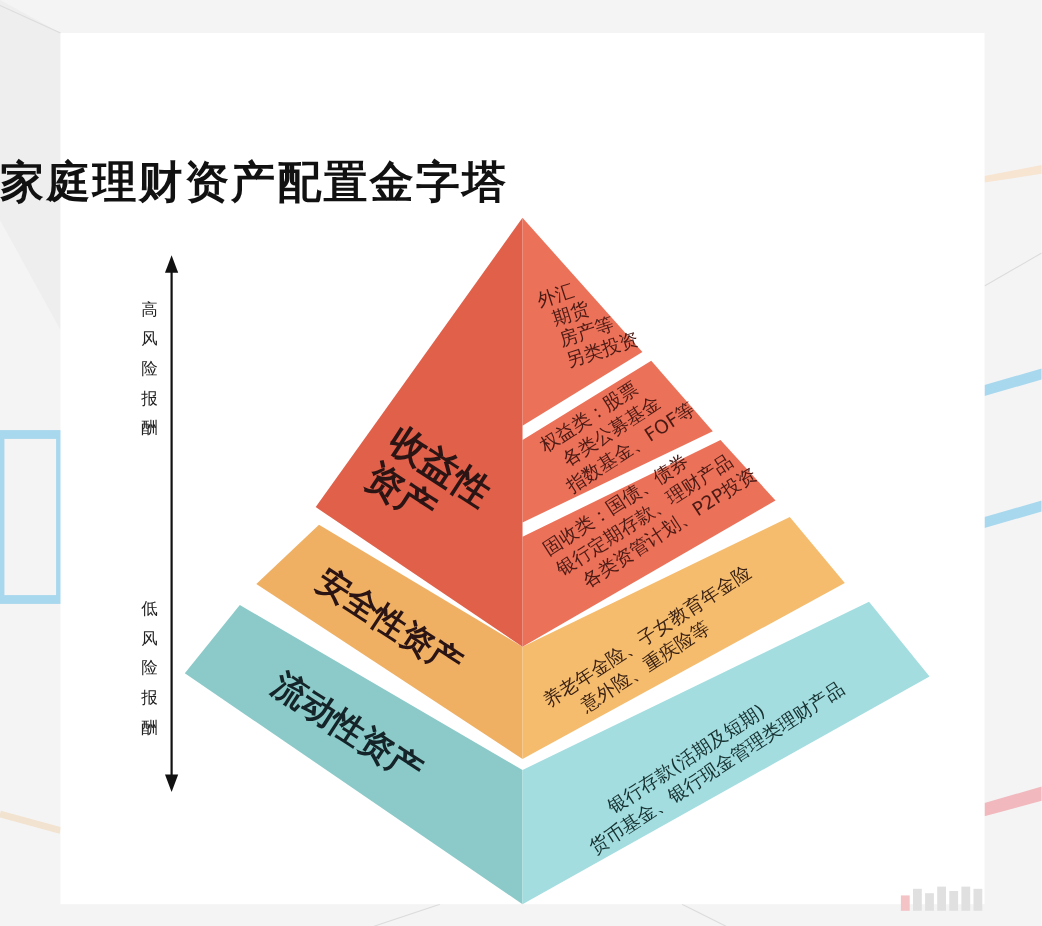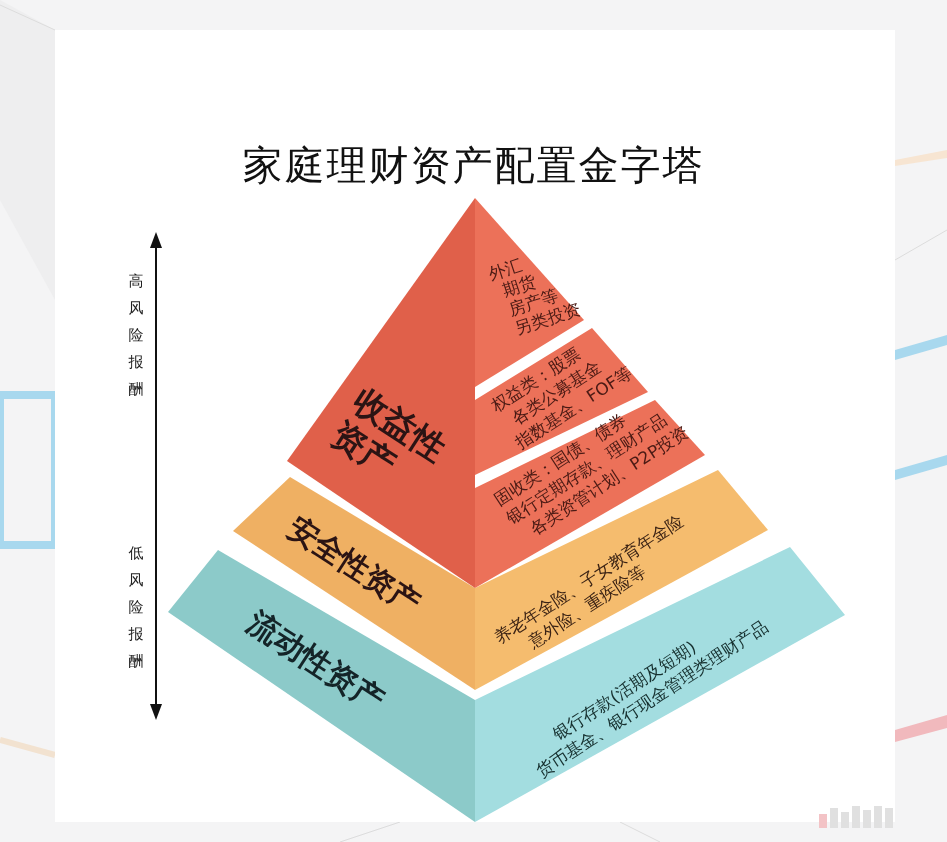--- a/index.html
+++ b/index.html
@@ -7,22 +7,22 @@
     width: 947px; height: 842px; position: relative; overflow: hidden;
     background: #f4f4f5;
     font-family: "DejaVu Sans", "Liberation Sans", sans-serif;
   }
   .bg-deco { position: absolute; pointer-events: none; }
   .card {
     position: absolute; left: 55px; top: 30px; width: 840px; height: 792px;
     background: #ffffff;
   }
   .title {
-    position: absolute; left: 0; top: 138px; width: 947px; text-align: center;
-    font-size: 40px; font-weight: normal; color: #111; letter-spacing: 2px;
+    position: absolute; left: 0; top: 138px; width: 947px; text-align: left;
+    font-size: 40px; font-weight: bold; color: #111; letter-spacing: 2px;
   }
   svg.pyr { position: absolute; left: 0; top: 0; }
   .axis-label {
     position: absolute; width: 24px; font-family: "DejaVu Serif", "Liberation Serif", serif;
     font-size: 15px; color: #222; line-height: 27px; text-align: center;
   }
   .rot {
     position: absolute; transform-origin: 0 0; white-space: nowrap; color: #3a1010;
   }
   .line { display: block; }

